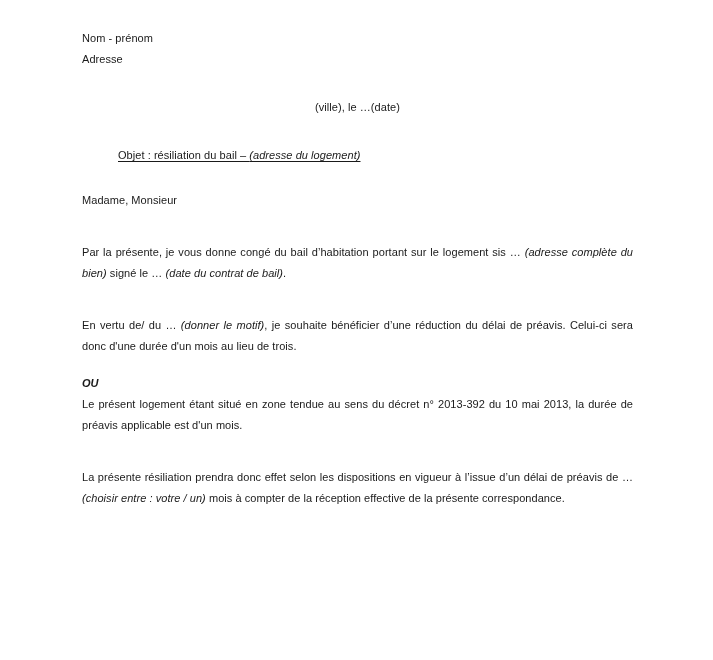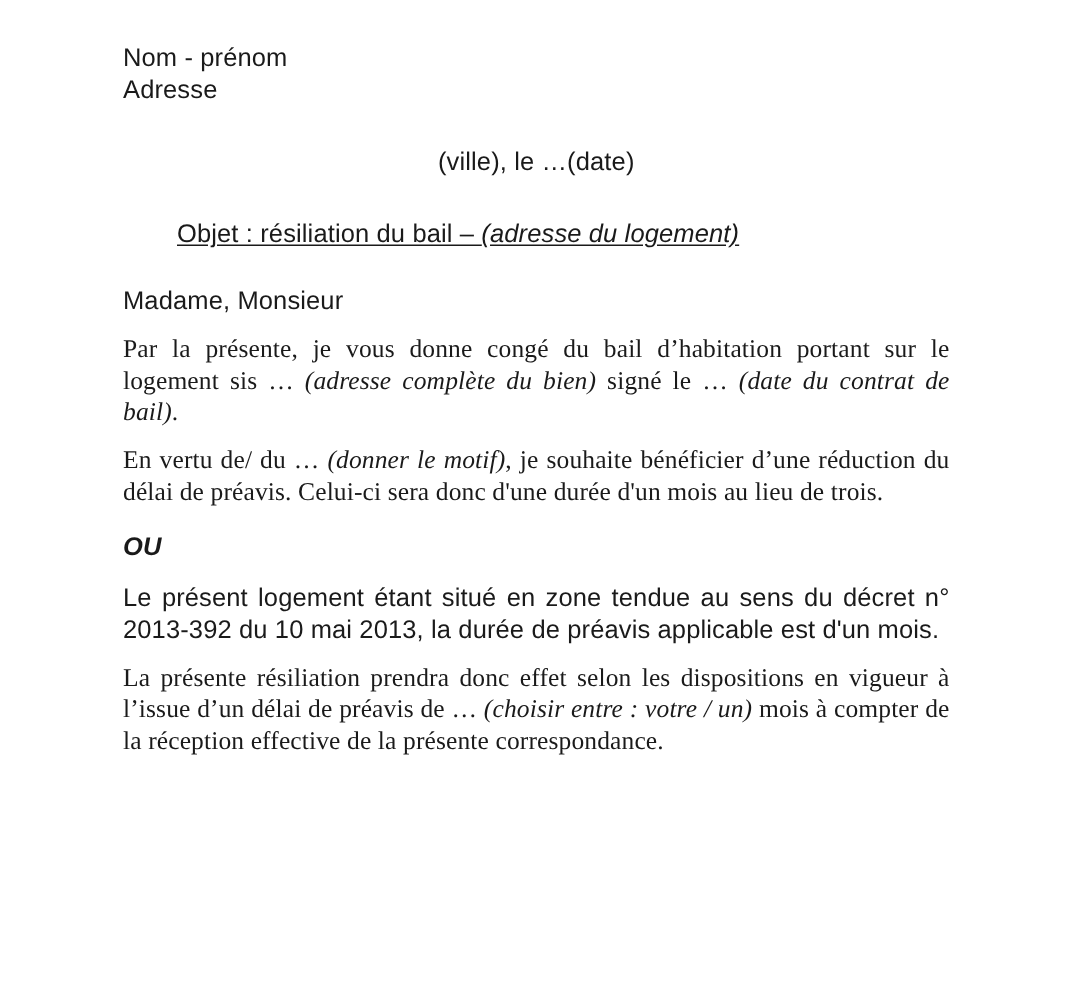--- a/index.html
+++ b/index.html
@@ -21,21 +21,21 @@
     background: #ffffff;
     box-sizing: border-box;
   }
   .doc-body {
     position: absolute;
     left: 82px;
     top: 28px;
     width: 551px;
   }
   .line {
-    font-size: 17px;
+    font-size: 11px;
     line-height: 21px;
     letter-spacing: 0.005em;
   }
   .block {
     margin: 0;
   }
   .sender {
     margin-bottom: 0;
   }
   .date-line {
@@ -45,26 +45,25 @@
   .subject {
     margin-top: 27px;
     text-decoration: underline;
     text-underline-offset: 2px;
     margin-left: 36px;
   }
   .salutation {
     margin-top: 24px;
   }
   .para {
-    margin-top: 11px;
+    margin-top: 31px;
     text-align: justify;
-    font-family: Liberation Serif, serif;
   }
   .para-tight {
-    margin-top: 13px;
+    margin-top: 0;
     text-align: justify;
   }
   .ou {
     font-weight: bold;
     margin-top: 16px;
     font-style: italic;
   }
   .closing {
     margin-top: 28px;
   }

